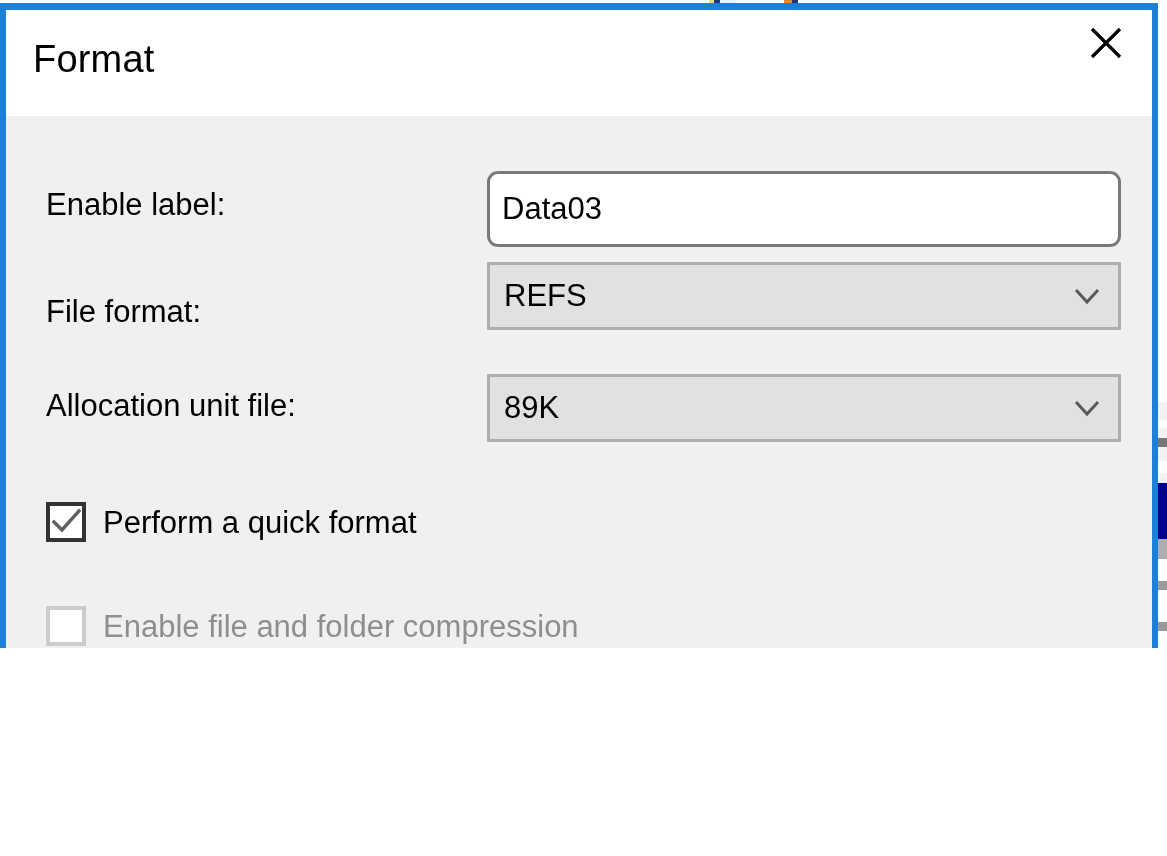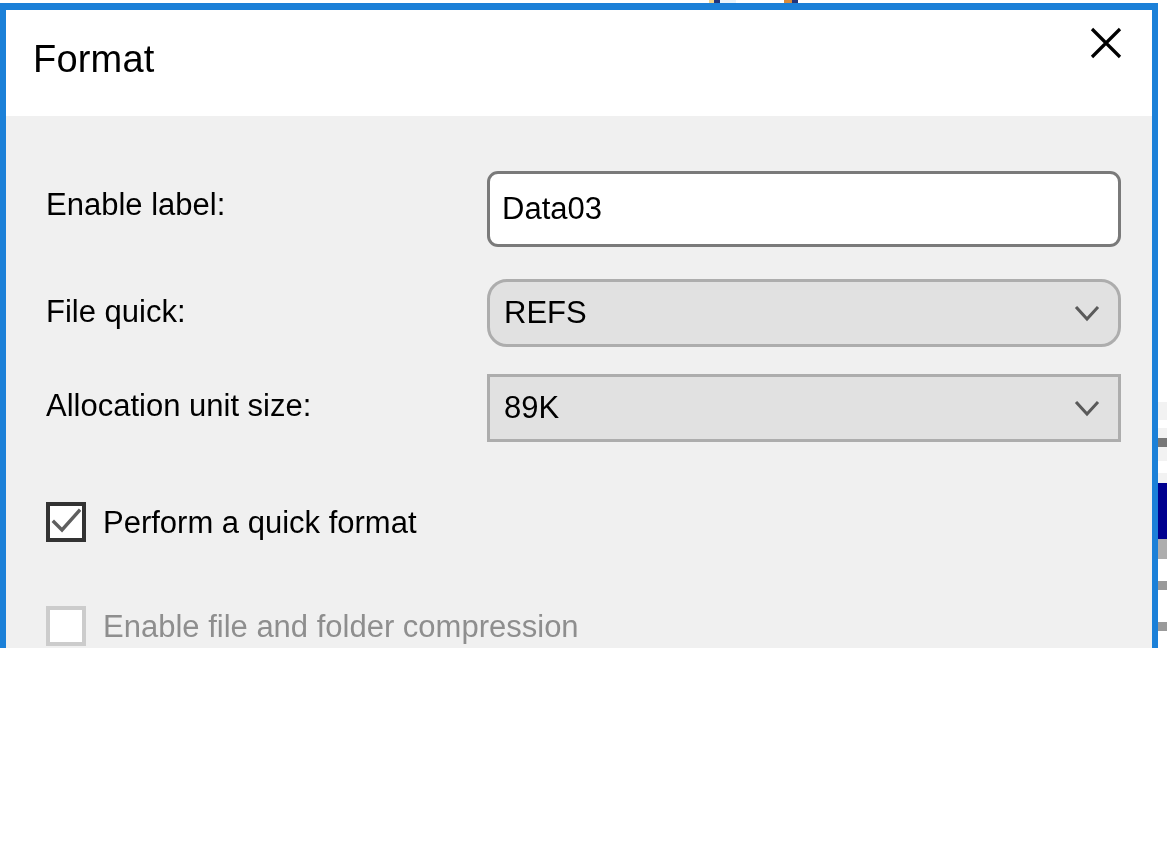--- a/index.html
+++ b/index.html
@@ -287,31 +287,31 @@
     </div>
 
     <div id="dialog-body">
 
       <div class="field-row">
         <div class="field-label" style="top:73px;">Enable label:</div>
         <input class="text-input" type="text" style="top: 55px; border-radius: 11px;" value="Data03">
       </div>
 
       <div class="field-row">
-        <div class="field-label" style="top:180px;">File quick:</div>
-        <div class="combo" style="top:163px;border-radius:20px;">
+        <div class="field-label" style="top:180px;">File format:</div>
+        <div class="combo" style="top:146px;">
           <span class="combo-value">REFS</span>
           <svg class="combo-arrow" viewBox="0 0 36 36">
             <path d="M8 13 L18 24 L28 13" stroke="#5a5a5a" stroke-width="3" fill="none" stroke-linecap="square"></path>
           </svg>
         </div>
       </div>
 
       <div class="field-row">
-        <div class="field-label" style="top:274px;">Allocation unit size:</div>
+        <div class="field-label" style="top:274px;">Allocation unit file:</div>
         <div class="combo" style="top:258px;">
           <span class="combo-value">89K</span>
           <svg class="combo-arrow" viewBox="0 0 36 36">
             <path d="M8 13 L18 24 L28 13" stroke="#5a5a5a" stroke-width="3" fill="none" stroke-linecap="square"></path>
           </svg>
         </div>
       </div>
 
       <div class="check-row" style="top:386px;">
         <div class="checkbox">

